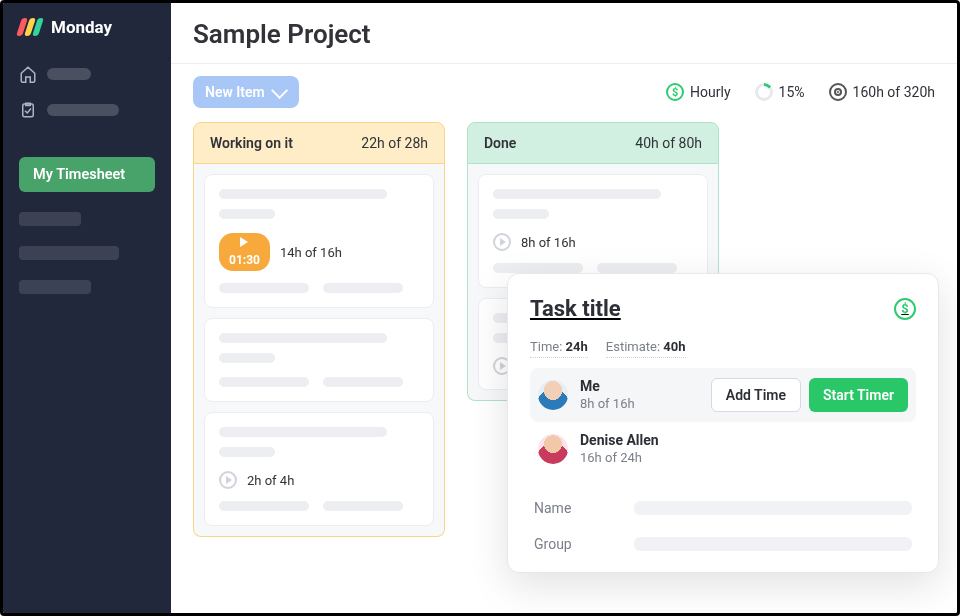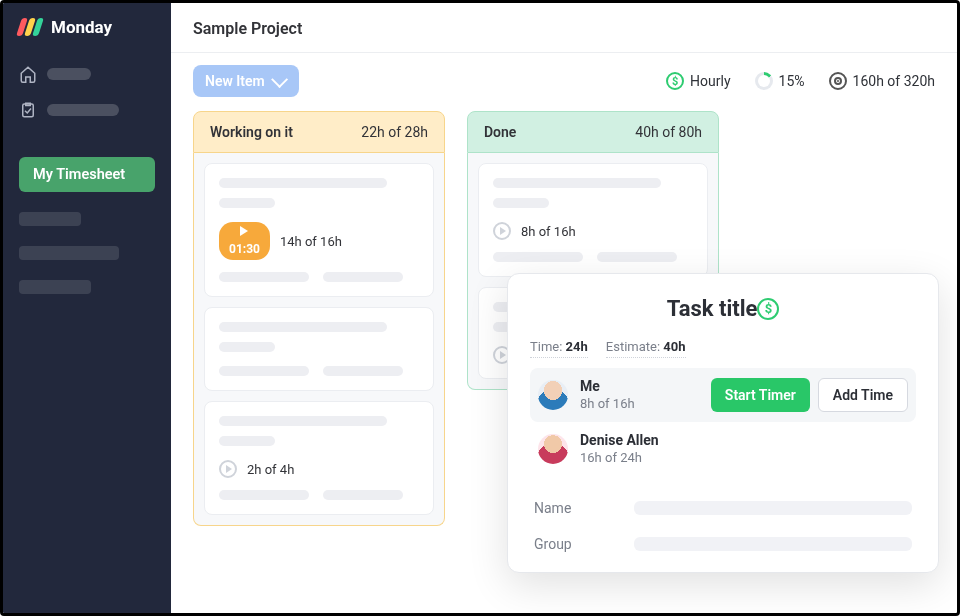--- a/index.html
+++ b/index.html
@@ -21,21 +21,21 @@
   .bar-60 { width: 72px; }
   .my-timesheet { background: #48a36b; color: #fff; font-size: 14.5px; font-weight: 600; padding: 9px 14px; border-radius: 6px; margin-top: 20px; margin-bottom: 10px; display: inline-block; }
   .side-block { height: 14px; border-radius: 4px; background: rgba(255,255,255,.12); margin-bottom: 10px; }
   .sb-a { width: 62px; }
   .sb-b { width: 100px; }
   .sb-c { width: 72px; }
 
   
   .main { flex: 1; display: flex; flex-direction: column; }
   .titlebar { padding: 16px 22px 14px; border-bottom: 1px solid #eceef1; }
-  .proj-title { font-size: 16px; font-weight: 600; color: #323338; }
+  .proj-title { font-size: 26px; font-weight: 600; color: #323338; }
   .toolbar { display: flex; align-items: center; padding: 12px 22px 14px; gap: 12px; }
   .new-item { display: inline-flex; align-items: center; gap: 10px; background: #a8c7f7; color: #fff; font-weight: 600; font-size: 14px; padding: 8px 12px; border-radius: 8px; }
   .new-item .chev { width: 12px; height: 12px; display:inline-block; border-left:2px solid #fff; border-bottom:2px solid #fff; transform: rotate(-45deg) translateY(-2px); }
   .tool-spacer { flex: 1; }
   .stat { display: inline-flex; align-items: center; gap: 6px; font-size: 14px; color: #2f3238; }
   .stat + .stat { margin-left: 12px; }
   .ic-dollar { width: 18px; height: 18px; border: 2px solid #2ecc71; border-radius: 50%; display:inline-flex; align-items:center; justify-content:center; color:#2ecc71; font-size:11px; font-weight:700; }
   .ic-ring { width: 18px; height: 18px; border-radius: 50%; background: conic-gradient(#2ecc71 0 54deg, #e6e9ee 54deg 360deg); position:relative; }
   .ic-ring::after { content:""; position:absolute; inset:3px; background:#fff; border-radius:50%; }
   .ic-target { width:18px; height:18px; border:2px solid #555; border-radius:50%; position:relative; }
@@ -66,21 +66,21 @@
   .play-gray { width:18px; height:18px; border-radius:50%; border:2px solid #cfd3da; display:inline-flex; align-items:center; justify-content:center; }
   .play-gray::before { content:""; border-top:4px solid transparent; border-bottom:4px solid transparent; border-left:6px solid #cfd3da; margin-left:2px; }
   .phrow { display:flex; gap:14px; }
   .phrow .ph { height:10px; }
   .phrow .a { width: 90px; }
   .phrow .b { width: 80px; }
   .red-cut { color:#e44b58; font-weight:700; font-size:13px; display:flex; align-items:center; gap:8px;}
 
   
   .panel { position:absolute; right:18px; top:270px; width:432px; background:#fff; border:1px solid #e6e8ec; border-radius:12px; box-shadow:0 12px 40px rgba(0,0,0,.12); padding: 22px 22px 10px; }
-  .panel-head { display:flex; align-items:center; justify-content:center; margin-bottom:18px; }
+  .panel-head { display:flex; align-items:center; justify-content:space-between; margin-bottom:18px;text-decoration:underline; }
   .panel-title { font-size:22px; font-weight:700; color:#2c2f36; }
   .meta { display:flex; gap:18px; font-size:13px; color:#7a7f8a; margin-bottom:10px; }
   .meta .strong { color:#2c2f36; font-weight:700; }
   .meta-part { border-bottom:1px dotted #cfd3da; padding-bottom:3px; }
   .assignee { display:flex; align-items:center; gap:12px; padding:10px 8px; border-radius:8px; }
   .assignee.me { background:#f4f6f8; }
   .avatar { width:30px; height:30px; border-radius:50%; flex-shrink:0; }
   .av-me { background: radial-gradient(circle at 50% 35%, #f2d0b7 0 38%, transparent 38%), radial-gradient(circle at 50% 80%, #2b7bba 0 55%, transparent 55%), #e8eef5; }
   .av-denise { background: radial-gradient(circle at 50% 34%, #f1c9a8 0 36%, transparent 36%), radial-gradient(circle at 50% 80%, #c83b5c 0 55%, transparent 55%), #fde4ea; }
   .assignee .info { display:flex; flex-direction:column; line-height:1.25; }
@@ -259,22 +259,22 @@
       </span>
     </div>
 
     <div class="assignee me">
       <div class="avatar av-me"></div>
       <div class="info">
         <span class="name">Me</span>
         <span class="sub">8h of 16h</span>
       </div>
       <div class="actions">
+        <button class="btn secondary">Add Time</button>
         <button class="btn primary">Start Timer</button>
-        <button class="btn secondary">Add Time</button>
       </div>
     </div>
 
     <div class="assignee">
       <div class="avatar av-denise"></div>
       <div class="info">
         <span class="name">Denise Allen</span>
         <span class="sub">16h of 24h</span>
       </div>
     </div>

